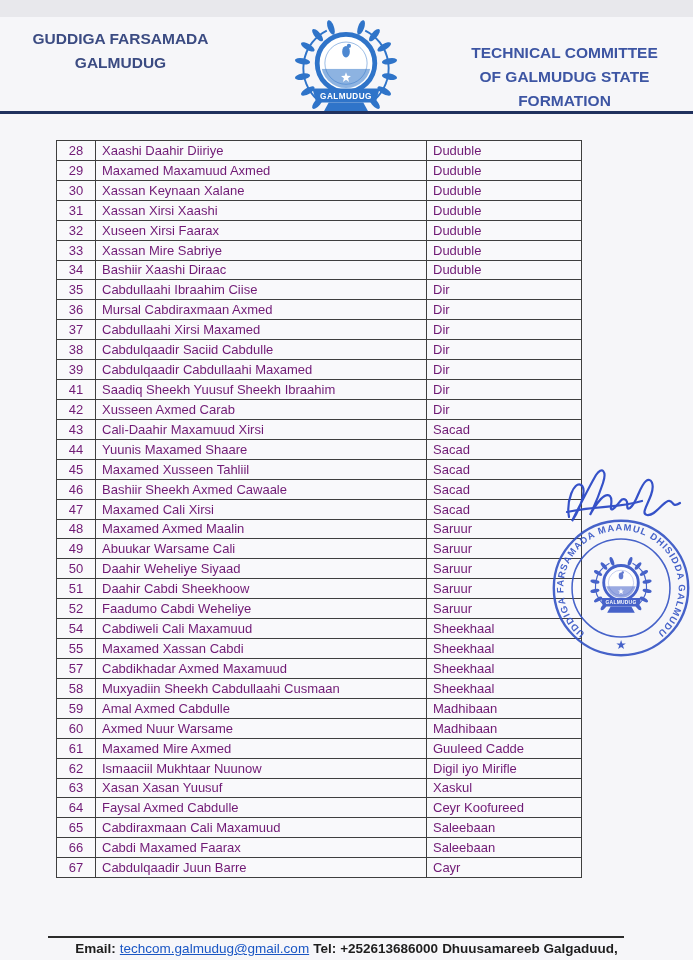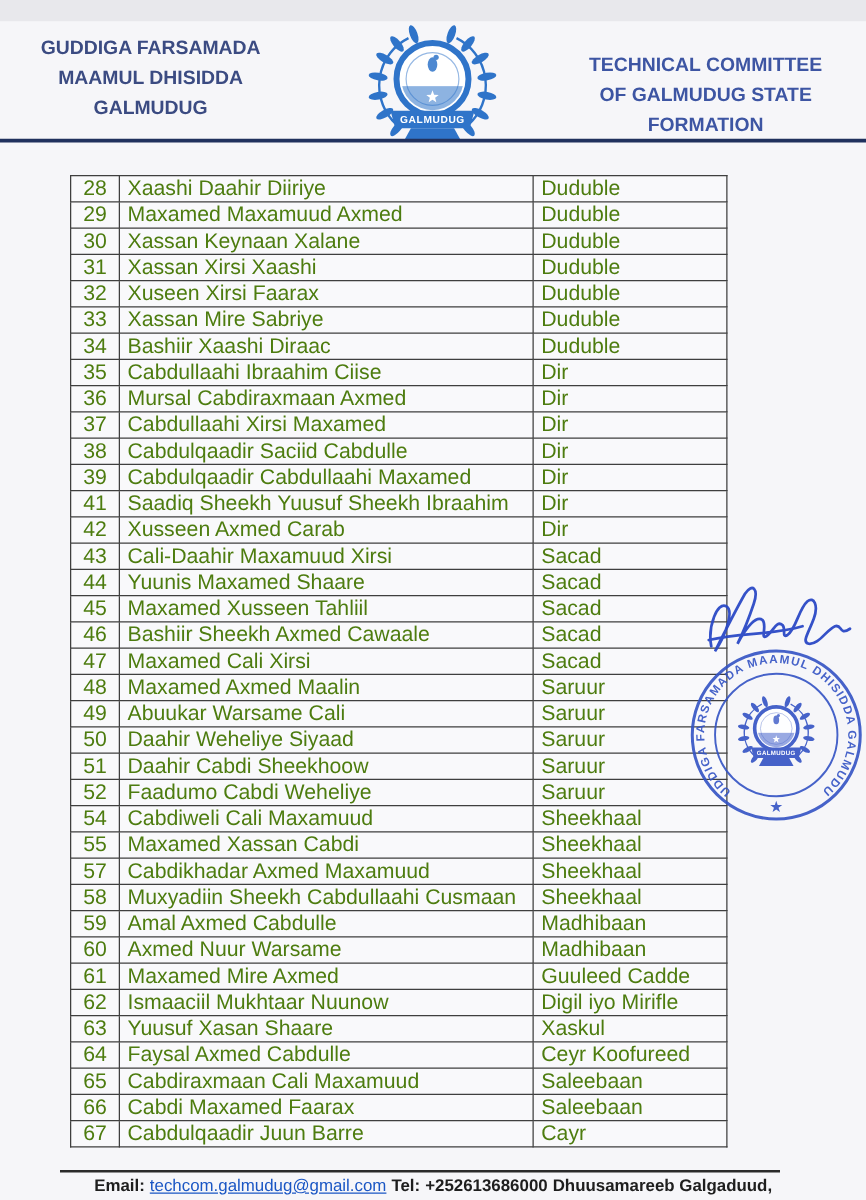--- a/index.html
+++ b/index.html
@@ -15,21 +15,21 @@
   }
   .hdr-right{
     position:absolute; left:462px; top:24px; width:205px; text-align:center;
     font-weight:bold; font-size:15.5px; line-height:1.55; color:#3d55a3;
   }
   .logo-box{ position:absolute; left:287px; top:2px; width:118px; height:96px; color:#2f74c9;}
   .hdr-rule{ position:absolute; left:0; top:94px; width:693px; height:3px; background:#20315e;}
   
   .roster{
     position:absolute; left:56px; top:123px; border-collapse:collapse;
-    font-size:17px; color:#4d7c0f;
+    font-size:13px; color:#701a75;
   }
   .roster td{ border:1px solid #3f3f3f; height:18.93px; padding:0 6px; background:rgba(255,255,255,0.35);}
   .col-no{ width:26px; text-align:center; padding:0 2px;}
   .col-name{ width:318px;}
   .col-clan{ width:142px;}
   
   .signature{ position:absolute; left:562px; top:442px; width:128px; height:74px;}
   .stamp{ position:absolute; left:549px; top:497px; width:144px; height:148px; color:#3353c4; opacity:.9;}
   
   .ftr-rule{ position:absolute; left:48px; top:919px; width:576px; height:2px; background:#2b2b2b;}
@@ -87,21 +87,20 @@
       <polygon points="25,72.5 95,72.5 91,87 29,87" fill="currentColor"></polygon>
       <text x="60" y="83" text-anchor="middle" font-size="8.5" font-weight="bold" letter-spacing="0.5" fill="#ffffff" font-family="Liberation Sans, sans-serif">GALMUDUG</text>
     </symbol>
   </defs>
 </svg>
 
 <div class="page">
 
   <div class="hdr-left">
     <div>GUDDIGA FARSAMADA</div>
-    <div>MAAMUL DHISIDDA</div>
     <div>GALMUDUG</div>
   </div>
 
   <svg class="logo-box" viewBox="0 0 120 100">
     <use href="#galmudug-logo"></use>
   </svg>
 
   <div class="hdr-right">
     <div>TECHNICAL COMMITTEE</div>
     <div>OF GALMUDUG STATE</div>
@@ -267,21 +266,21 @@
           <td class="col-name">Maxamed Mire Axmed</td>
           <td class="col-clan">Guuleed Cadde</td>
         </tr>
         <tr>
           <td class="col-no">62</td>
           <td class="col-name">Ismaaciil Mukhtaar Nuunow</td>
           <td class="col-clan">Digil iyo Mirifle</td>
         </tr>
         <tr>
           <td class="col-no">63</td>
-          <td class="col-name">Yuusuf Xasan Shaare</td>
+          <td class="col-name">Xasan Xasan Yuusuf</td>
           <td class="col-clan">Xaskul</td>
         </tr>
         <tr>
           <td class="col-no">64</td>
           <td class="col-name">Faysal Axmed Cabdulle</td>
           <td class="col-clan">Ceyr Koofureed</td>
         </tr>
         <tr>
           <td class="col-no">65</td>
           <td class="col-name">Cabdiraxmaan Cali Maxamuud</td>

